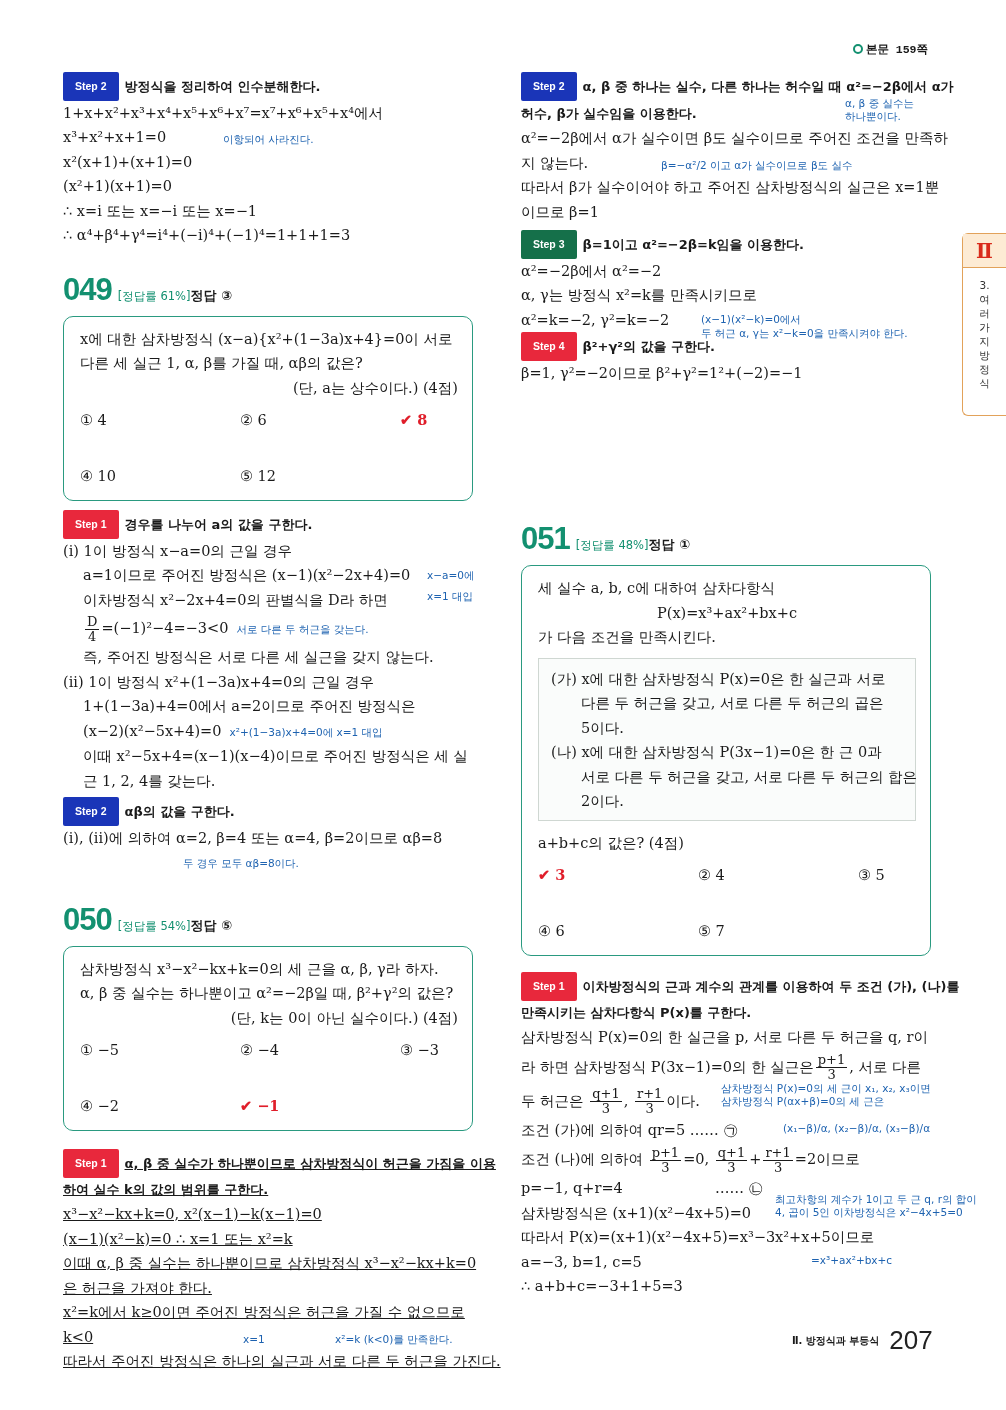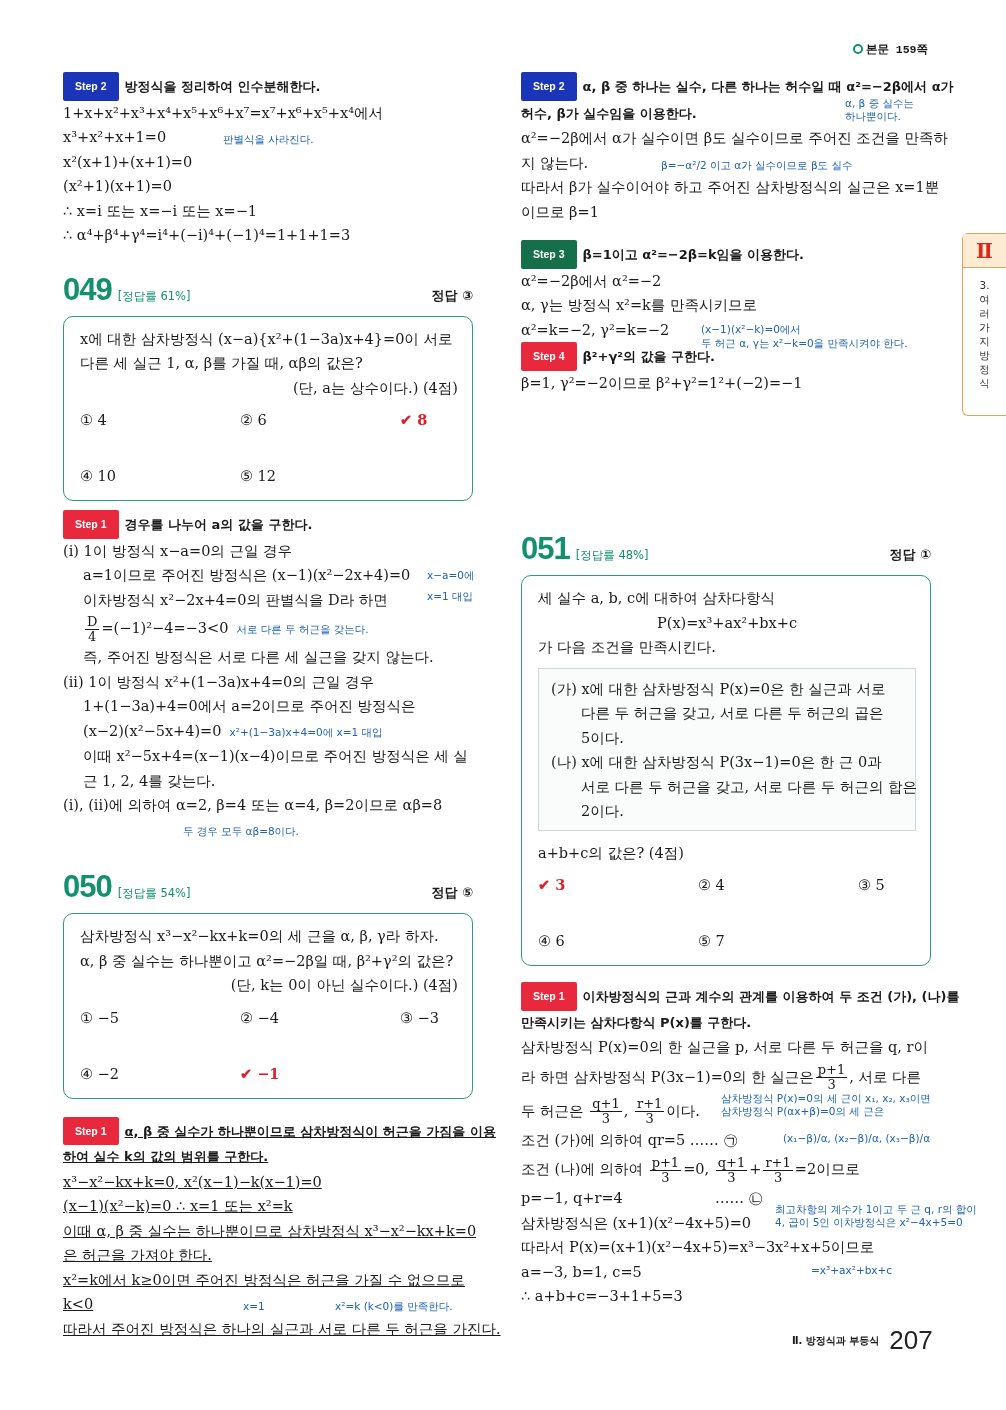--- a/index.html
+++ b/index.html
@@ -8,21 +8,21 @@
   .col { position: absolute; }
   .left { left: 63px; top: 72px; width: 410px; }
   .right { left: 521px; top: 72px; width: 410px; }
   .line { line-height: 24.5px; white-space: nowrap; }
   .step { display: inline-block; font-family: "Liberation Sans", sans-serif; color: #fff; font-size: 10.5px; font-weight: bold; padding: 2px 12px; border-radius: 2px; margin-right: 6px; vertical-align: 1px; text-align: right; }
   .step.blue { background: #1a35b8; }
   .step.red { background: #e8283c; }
   .step.green { background: #15704a; }
   .step-title { font-family: "DejaVu Sans", sans-serif; font-weight: bold; font-size: 13px; }
   .note { font-family: "DejaVu Sans", sans-serif; color: #1d62b0; font-size: 10.5px; white-space: nowrap; }
-  .prob-head { display: flex; align-items: baseline; justify-content: space-between; margin-top: 24px; gap: 20px; }
+  .prob-head { display: flex; align-items: baseline; margin-top: 24px; }
   .num { font-family: "Liberation Sans", sans-serif; font-weight: bold; font-size: 31px; color: #139070; letter-spacing: -1px; }
   .rate { font-family: "DejaVu Sans", sans-serif; font-size: 11.5px; color: #139070; margin-left: 6px; }
   .answer { font-family: "DejaVu Sans", sans-serif; font-size: 13px; font-weight: bold; }
   .box { border: 1.8px solid #2a9a80; border-radius: 10px; padding: 10px 14px 12px 16px; margin-top: 8px; }
   .choices { display: grid; grid-template-columns: 128px 128px 128px; margin-top: 8px; gap: 32px; }
   .choice { line-height: 24px; }
   .check { color: #e01e2a; font-weight: bold; }
   .cond { border: 1.5px solid #cfd7d2; background: #fafcfb; padding: 8px 10px 6px 12px; margin: 8px 0 10px 0; }
   .right-pad { text-align: right; }
   .tab { position: absolute; left: 962px; top: 233px; width: 44px; height: 183px; border: 1.5px solid #e2a25a; border-right: none; border-radius: 6px 0 0 6px; }
@@ -46,21 +46,21 @@
 
 <div class="tab">
   <div class="tab-head">Ⅱ</div>
   <div class="tab-text">3.여러가지방정식</div>
 </div>
 
 <div class="col left">
   <div>
     <div class="line"><span class="step blue">Step 2</span><span class="step-title">방정식을 정리하여 인수분해한다.</span></div>
     <div class="line">1+x+x²+x³+x⁴+x⁵+x⁶+x⁷=x⁷+x⁶+x⁵+x⁴에서</div>
-    <div class="line" style="position:relative;"><span>x³+x²+x+1=0</span><span class="note" style="position:absolute; left:160px; top:2px;">판별식을 사라진다.</span></div>
+    <div class="line" style="position:relative;"><span>x³+x²+x+1=0</span><span class="note" style="position:absolute; left:160px; top:2px;">이항되어 사라진다.</span></div>
     <div class="line">x²(x+1)+(x+1)=0</div>
     <div class="line">(x²+1)(x+1)=0</div>
     <div class="line">∴ x=i 또는 x=−i 또는 x=−1</div>
     <div class="line">∴ α⁴+β⁴+γ⁴=i⁴+(−i)⁴+(−1)⁴=1+1+1=3</div>
   </div>
 
   <div>
     <div class="prob-head">
       <div><span class="num">049</span><span class="rate">[정답률 61%]</span></div>
       <span class="answer">정답 ③</span>
@@ -83,20 +83,21 @@
       <div class="line">(i) 1이 방정식 x−a=0의 근일 경우</div>
       <div class="line" style="padding-left:20px; position:relative;"><span>a=1이므로 주어진 방정식은 (x−1)(x²−2x+4)=0</span><span class="note" style="position:absolute; left:364px; top:0;">x−a=0에</span></div>
       <div class="line" style="padding-left:20px; position:relative;"><span>이차방정식 x²−2x+4=0의 판별식을 D라 하면</span><span class="note" style="position:absolute; left:364px; top:-4px;">x=1 대입</span></div>
       <div class="line" style="padding-left:20px; line-height:32px;"><span class="frac"><span class="n">D</span><span>4</span></span><span>=(−1)²−4=−3&lt;0</span><span class="note" style="margin-left:8px;">서로 다른 두 허근을 갖는다.</span></div>
       <div class="line" style="padding-left:20px;">즉, 주어진 방정식은 서로 다른 세 실근을 갖지 않는다.</div>
       <div class="line">(ii) 1이 방정식 x²+(1−3a)x+4=0의 근일 경우</div>
       <div class="line" style="padding-left:20px;">1+(1−3a)+4=0에서 a=2이므로 주어진 방정식은</div>
       <div class="line" style="padding-left:20px;"><span>(x−2)(x²−5x+4)=0</span><span class="note" style="margin-left:8px;">x²+(1−3a)x+4=0에 x=1 대입</span></div>
       <div class="line" style="padding-left:20px;">이때 x²−5x+4=(x−1)(x−4)이므로 주어진 방정식은 세 실</div>
       <div class="line" style="padding-left:20px;">근 1, 2, 4를 갖는다.</div>
+      <div class="line" style="margin-top:4px;"><span class="step blue">Step 2</span><span class="step-title">αβ의 값을 구한다.</span></div>
       <div class="line">(i), (ii)에 의하여 α=2, β=4 또는 α=4, β=2이므로 αβ=8</div>
       <div class="line" style="padding-left:120px;"><span class="note">두 경우 모두 αβ=8이다.</span></div>
     </div>
   </div>
 
   <div style="margin-top:26px;">
     <div class="prob-head" style="margin-top:0;">
       <div><span class="num">050</span><span class="rate">[정답률 54%]</span></div>
       <span class="answer">정답 ⑤</span>
     </div>
@@ -130,21 +131,21 @@
 <div class="col right">
   <div>
     <div class="line"><span class="step blue">Step 2</span><span class="step-title">α, β 중 하나는 실수, 다른 하나는 허수일 때 α²=−2β에서 α가</span></div>
     <div class="line" style="position:relative;"><span class="step-title">허수, β가 실수임을 이용한다.</span><span class="note" style="position:absolute; left:324px; top:-4px; line-height:13px;"><span>α, β 중 실수는</span><br><span>하나뿐이다.</span></span></div>
     <div class="line">α²=−2β에서 α가 실수이면 β도 실수이므로 주어진 조건을 만족하</div>
     <div class="line" style="position:relative;"><span>지 않는다.</span><span class="note" style="position:absolute; left:140px; top:2px;">β=−α²/2 이고 α가 실수이므로 β도 실수</span></div>
     <div class="line">따라서 β가 실수이어야 하고 주어진 삼차방정식의 실근은 x=1뿐</div>
     <div class="line">이므로 β=1</div>
   </div>
 
-  <div style="margin-top:16px;">
+  <div style="margin-top:6px;">
     <div class="line"><span class="step green">Step 3</span><span class="step-title">β=1이고 α²=−2β=k임을 이용한다.</span></div>
     <div class="line">α²=−2β에서 α²=−2</div>
     <div class="line">α, γ는 방정식 x²=k를 만족시키므로</div>
     <div class="line" style="position:relative;"><span>α²=k=−2, γ²=k=−2</span><span class="note" style="position:absolute; left:180px; top:4px; line-height:14px;"><span>(x−1)(x²−k)=0에서</span><br><span>두 허근 α, γ는 x²−k=0을 만족시켜야 한다.</span></span></div>
     <div class="line"><span class="step red">Step 4</span><span class="step-title">β²+γ²의 값을 구한다.</span></div>
     <div class="line">β=1, γ²=−2이므로 β²+γ²=1²+(−2)=−1</div>
   </div>
 
   <div style="margin-top:136px;">
     <div class="prob-head" style="margin-top:0;">

